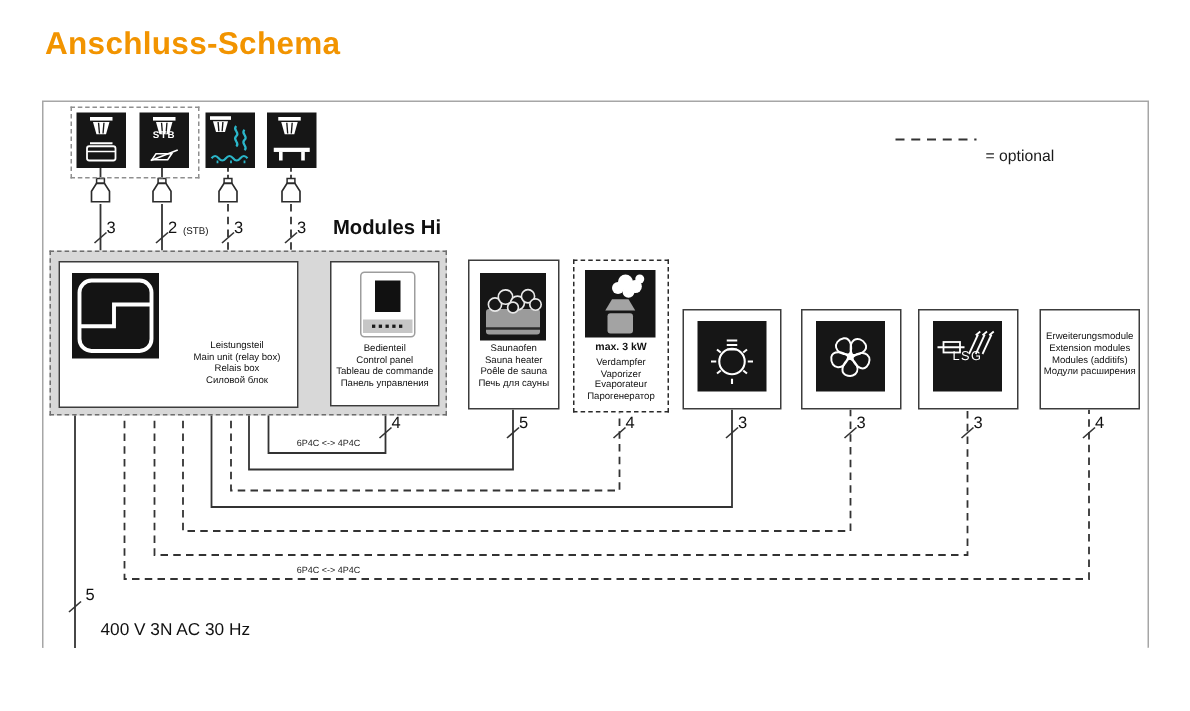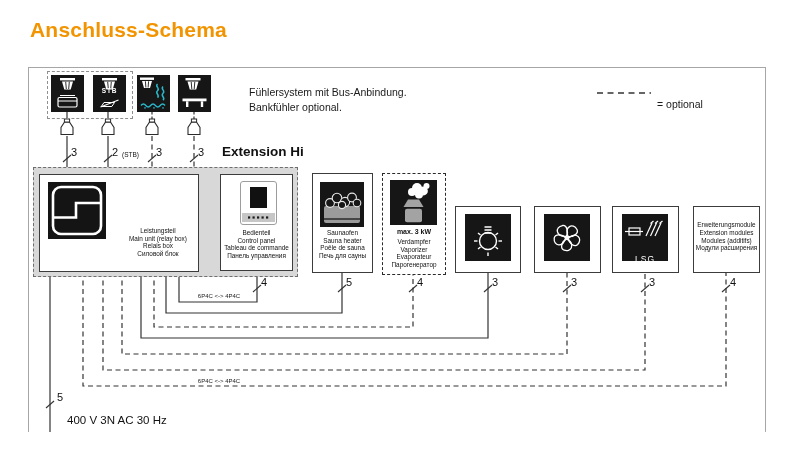--- a/index.html
+++ b/index.html
@@ -25,21 +25,21 @@
   #cpbox{left:220px;top:174px;width:73px;height:97px;}
   #cpicon{left:240px;top:181px;width:37px;height:44px;background:#fff;border:1px solid #9d9d9d;border-radius:3px;box-sizing:border-box;}
   #cpscreen{left:250px;top:187px;width:17px;height:21px;background:#111;}
   #cpstrip{left:242px;top:213px;width:33px;height:9px;background:#c6c6c6;}
   #saunabox{left:312px;top:173px;width:61px;height:100px;}
   #saunaicon{left:320px;top:182px;width:44px;height:45px;}
   #vapbox{left:382px;top:173px;width:64px;height:102px;}
   #vapicon{left:390px;top:180px;width:47px;height:45px;}
   .sqbox{width:66px;height:67px;top:206px;}
   .sqicon{width:46px;height:47px;top:214px;}
-  #lsgtext{left:622px;top:254px;width:46px;text-align:center;color:#fff;font-size:8.5px;letter-spacing:1px;}
+  #lsgtext{left:622px;top:232px;width:46px;text-align:center;color:#fff;font-size:8.5px;letter-spacing:1px;}
   #stbtext{left:93px;top:87px;width:33px;text-align:center;color:#fff;font-size:6.5px;font-weight:bold;letter-spacing:.8px;}
   #powertext{left:67px;top:414px;font-size:11.5px;color:#111;}
   #legendtext{left:657px;top:86px;font-size:10.5px;color:#1a1a1a;margin-top:12px;}
   svg{display:block;}
 </style>
 </head>
 <body>
 
 <div id="canvas">
 
@@ -174,27 +174,23 @@
       <rect x="22.8" y="26.3" width="2.4" height="5.7" fill="#fff"></rect>
     </svg>
   </div>
 
   <div class="abs wirelabel" style="left:71px;top:146px;">3</div>
   <div class="abs wirelabel" style="left:112px;top:146px;">2</div>
   <div class="abs" style="left:122px;top:151px;font-size:6.5px;">(STB)</div>
   <div class="abs wirelabel" style="left:156px;top:146px;">3</div>
   <div class="abs wirelabel" style="left:198px;top:146px;">3</div>
 
-  <div class="abs note" style="left:249px;top:85px;">
-    <div>Fühlersystem mit Bus-Anbindung.</div>
-    <div>Bankfühler optional.</div>
-  </div>
   <div class="abs" id="legendtext">= optional</div>
 
-  <div class="abs" id="emostyle">Extension Hi</div>
+  <div class="abs" id="emostyle">Modules Hi</div>
 
   <div class="abs" id="graygroup"></div>
 
   <div class="abs whitebox" id="mainunit"></div>
   <div class="abs" id="mainlogo">
     <svg width="58" height="57" viewBox="0 0 58 57">
       <rect x="5" y="5" width="48" height="47" rx="8" fill="none" stroke="#fff" stroke-width="2.6"></rect>
       <path d="M5 35.5 H28 V21 H53" fill="none" stroke="#fff" stroke-width="2.6"></path>
     </svg>
   </div>

